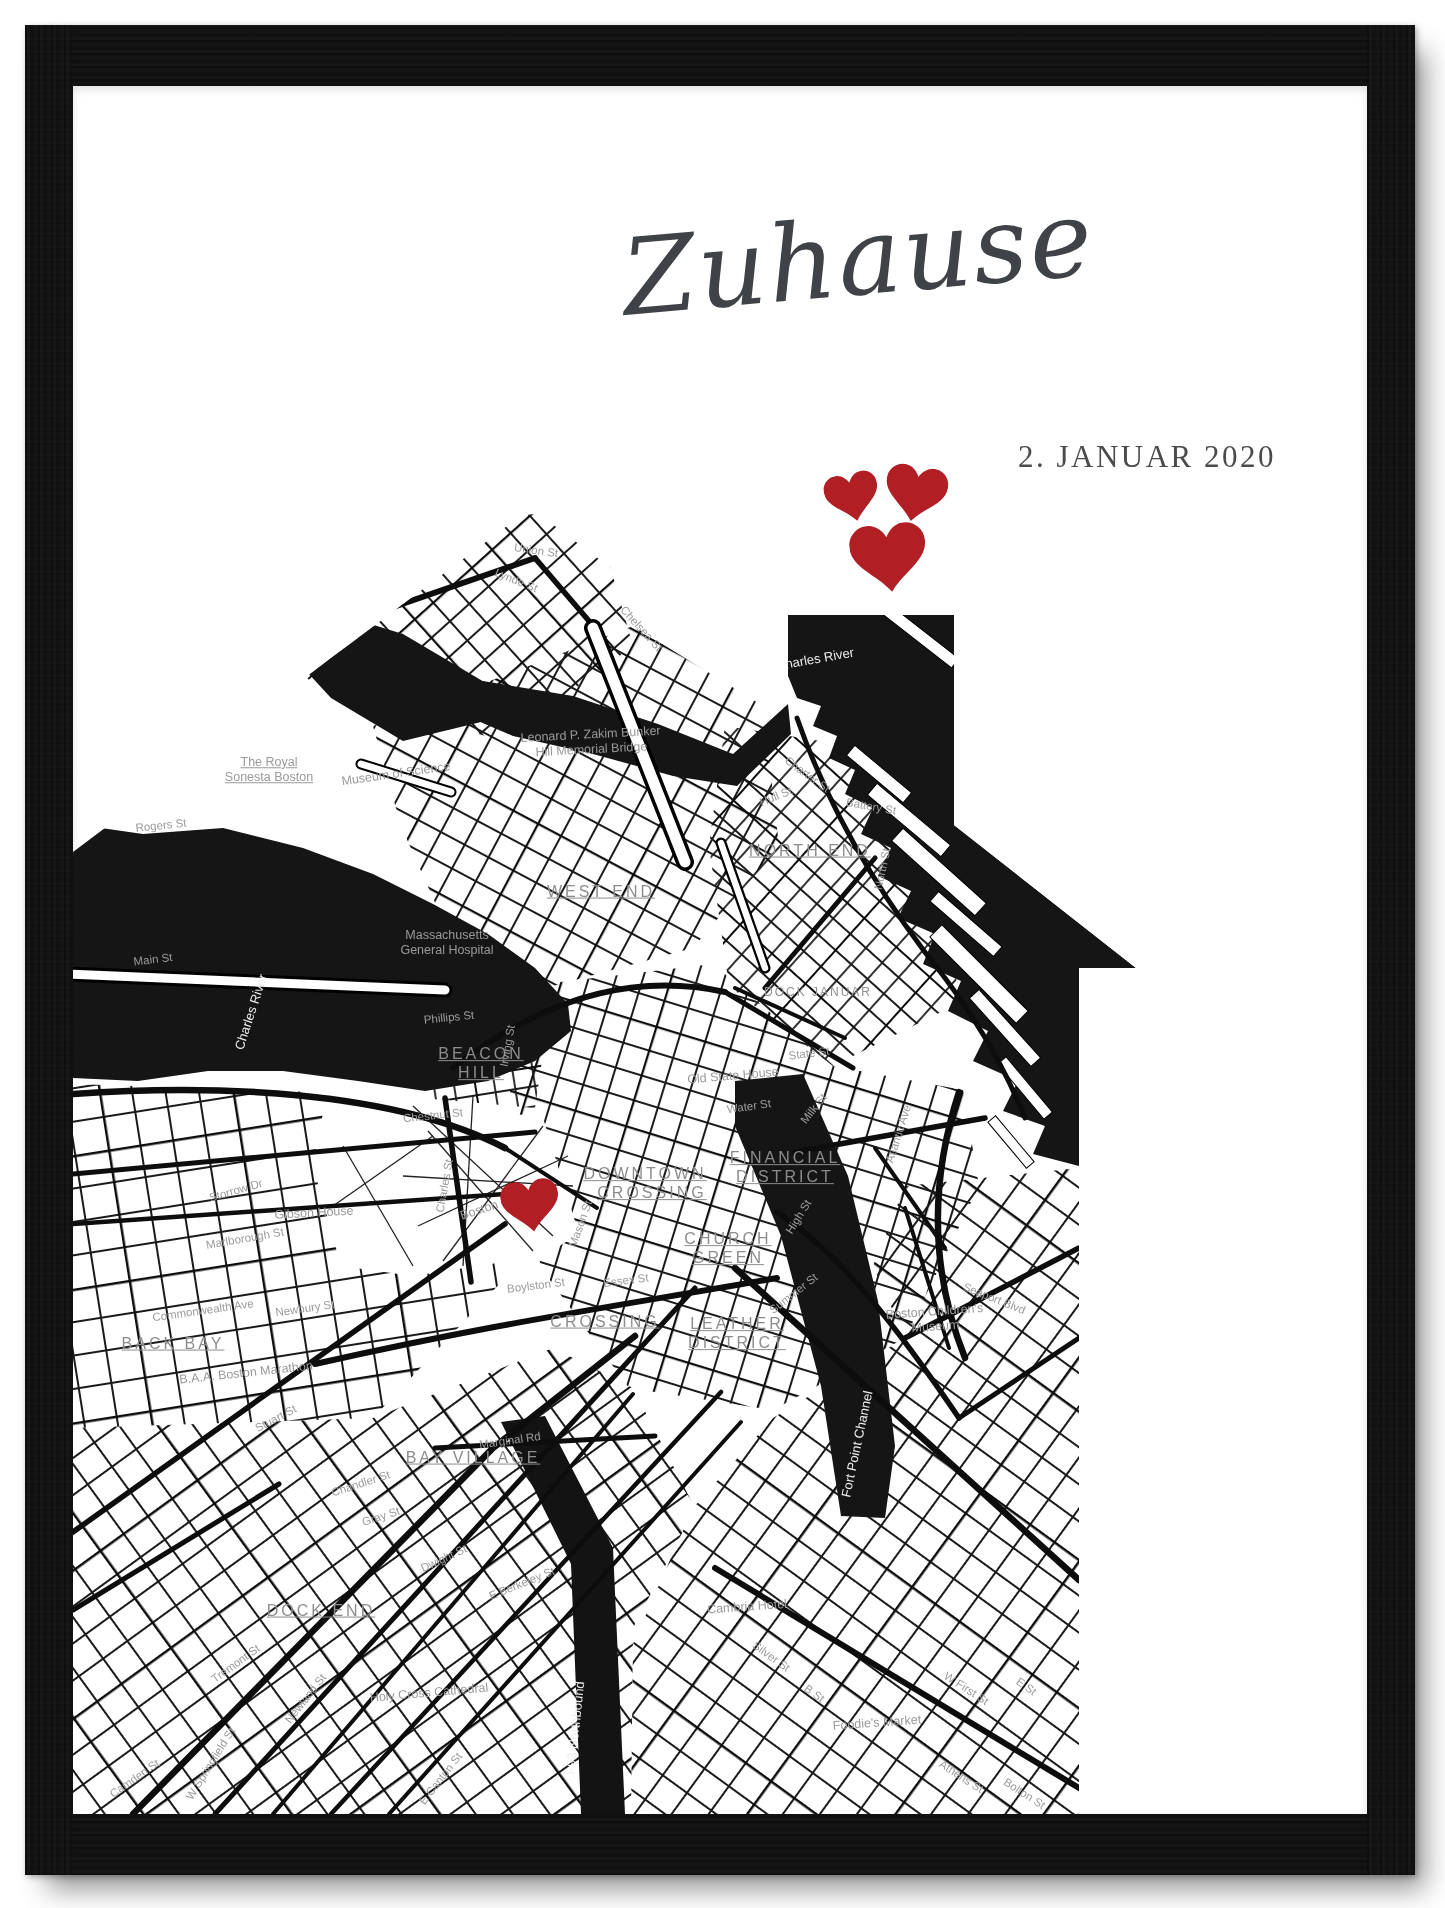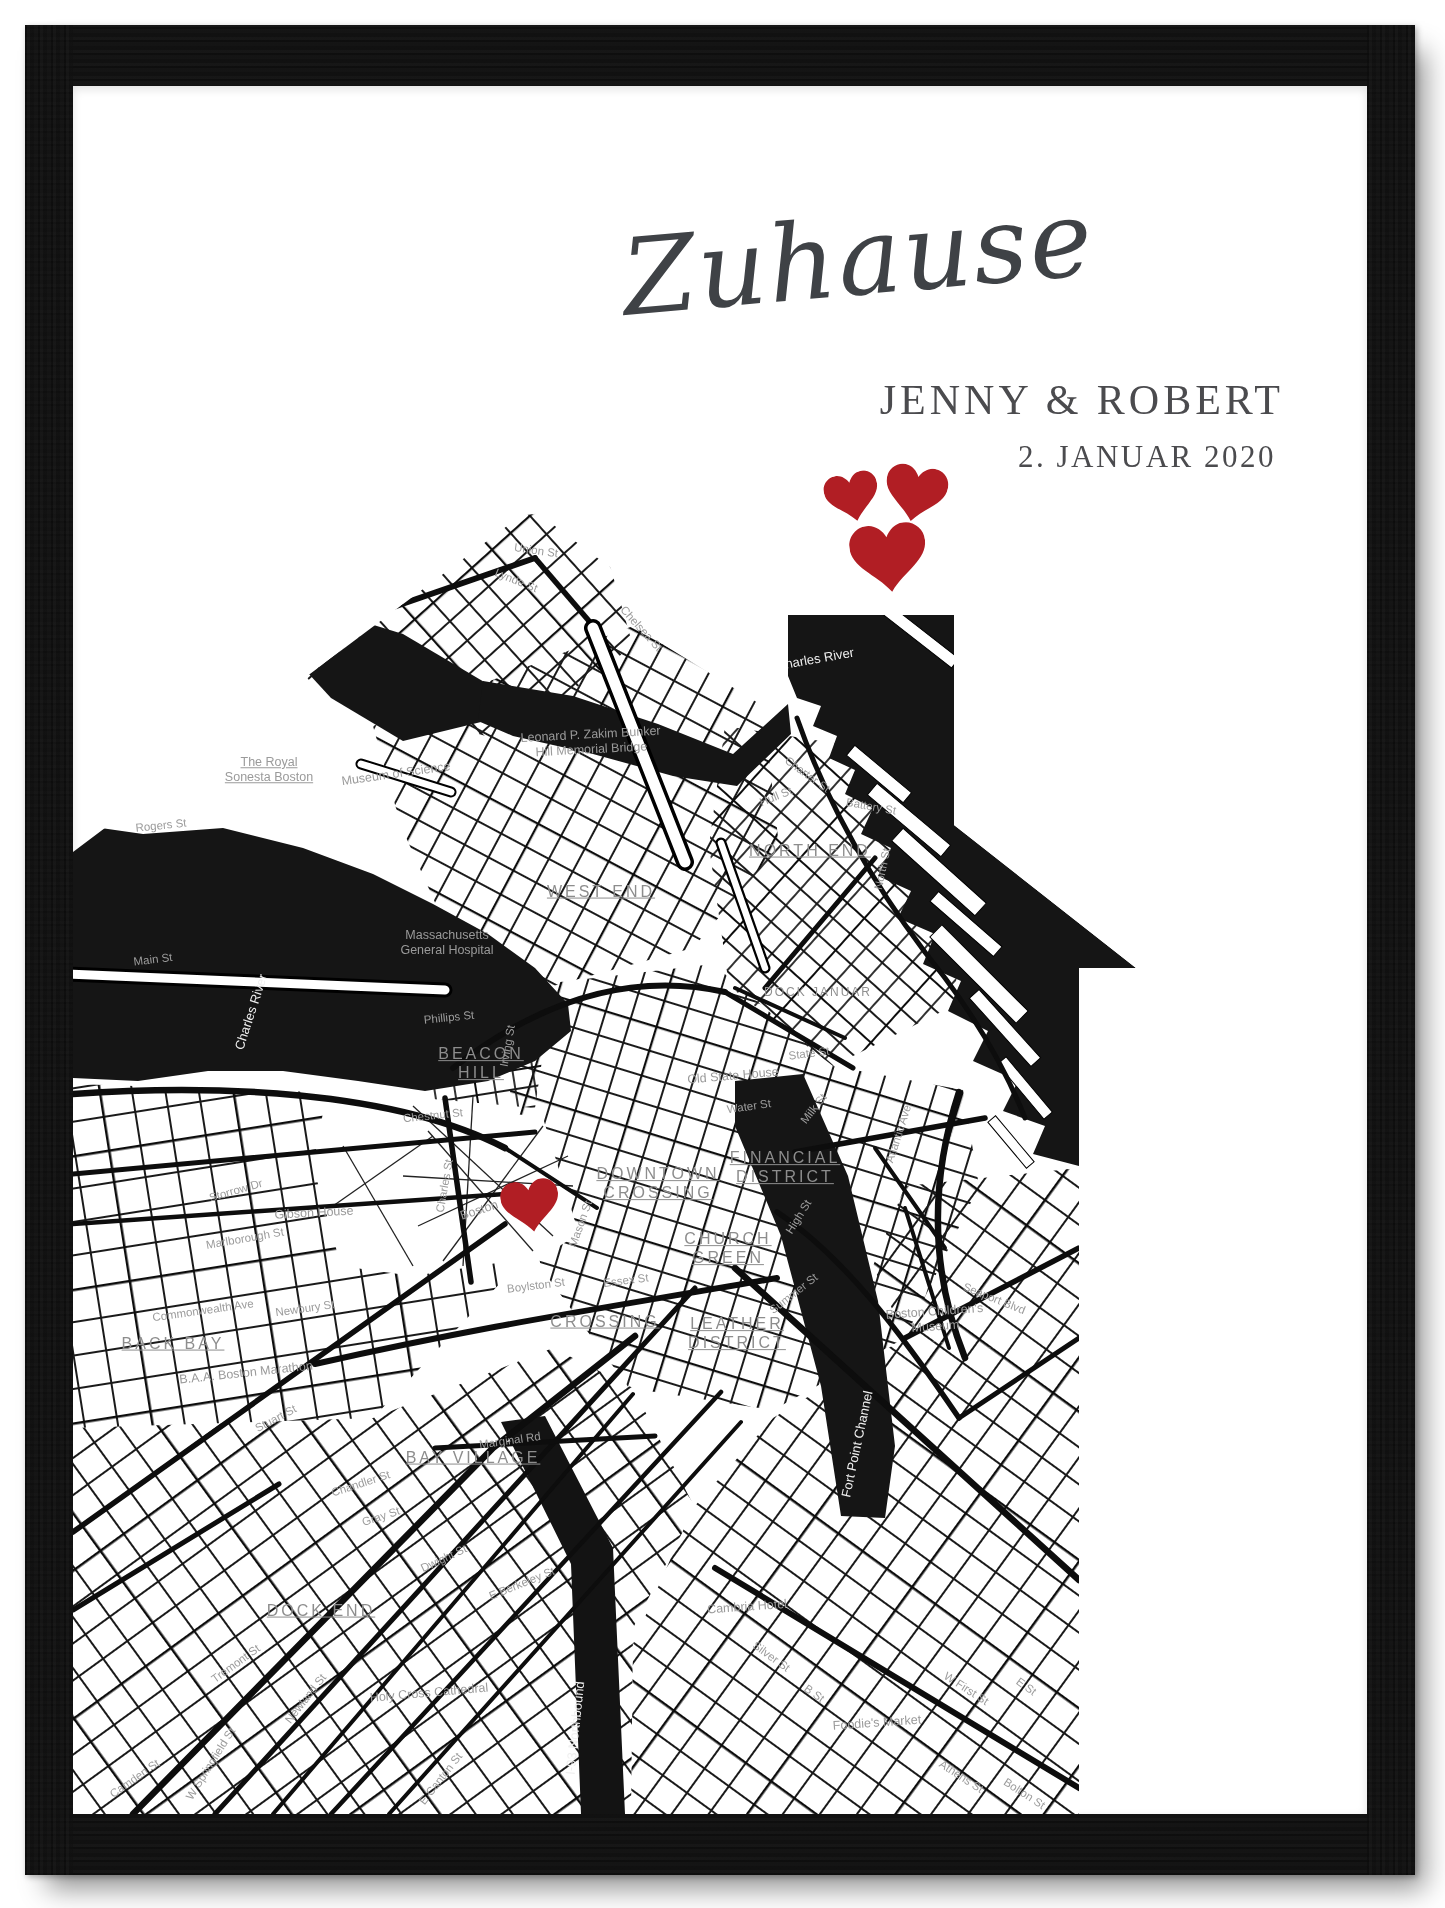--- a/index.html
+++ b/index.html
@@ -173,21 +173,21 @@
           <path d="M288,678 L378,706" stroke="#000" stroke-width="11"></path>
           <path d="M288,678 L378,706" stroke="#fff" stroke-width="7"></path>
         </g>
       </svg>
 
       <div id="map-labels">
           <div class="map-label ml-nb" style="left: 737px; top: 765px; transform: translate(-50%, -50%) rotate(0deg);">NORTH END</div>
           <div class="map-label ml-nb" style="left: 528px; top: 806px; transform: translate(-50%, -50%) rotate(0deg);">WEST END</div>
           <div class="map-label ml-nb" style="left: 396px; top: 978px; transform: translate(-50%, -50%) rotate(0deg); margin-left: 12px;">BEACON
 HILL</div>
-          <div class="map-label ml-nb" style="left: 585px; top: 1098px; transform: translate(-50%, -50%) rotate(0deg);">DOWNTOWN
+          <div class="map-label ml-nb" style="left: 572px; top: 1098px; transform: translate(-50%, -50%) rotate(0deg); text-align: right;">DOWNTOWN
 CROSSING</div>
           <div class="map-label ml-nb" style="left: 712px; top: 1082px; transform: translate(-50%, -50%) rotate(0deg);">FINANCIAL
 DISTRICT</div>
           <div class="map-label ml-nb" style="left: 655px; top: 1163px; transform: translate(-50%, -50%) rotate(0deg);">CHURCH
 GREEN</div>
           <div class="map-label ml-nb" style="left: 532px; top: 1236px; transform: translate(-50%, -50%) rotate(0deg);">CROSSING</div>
           <div class="map-label ml-nb" style="left: 664px; top: 1248px; transform: translate(-50%, -50%) rotate(0deg);">LEATHER
 DISTRICT</div>
           <div class="map-label ml-nb" style="left: 100px; top: 1258px; transform: translate(-50%, -50%) rotate(0deg);">BACK BAY</div>
           <div class="map-label ml-nb" style="left: 400px; top: 1372px; transform: translate(-50%, -50%) rotate(0deg);">BAY VILLAGE</div>
@@ -257,21 +257,20 @@
           <div class="map-label ml-water" style="left: 742px; top: 573px; transform: translate(-50%, -50%) rotate(-10deg);">Charles River</div>
           <div class="map-label ml-water" style="left: 784px; top: 1358px; transform: translate(-50%, -50%) rotate(-78deg);">Fort Point Channel</div>
           <div class="map-label ml-water" style="left: 502px; top: 1642px; transform: translate(-50%, -50%) rotate(-84deg);">I-93 Northbound</div>
           <div class="heart" style="left: 429px; top: 1094.17px; transform: rotate(-8deg);"><svg width="58" height="53.650000000000006" viewBox="0 0 32 29.6">
               <path d="M16 28.6C9.7 20.2 0 16.9 0 8.3 0 3.7 3.7 0 8.3 0 11.7 0 14.6 2.6 16 5.5 17.4 2.6 20.3 0 23.7 0 28.3 0 32 3.7 32 8.3 32 16.9 22.1 20.4 16 28.6Z" fill="#b11e24"></path>
             </svg></div>
         </div>
     </div>
 
     <div class="title-script">Zuhause</div>
-    <div class="names">JENNY &amp; ROBERT</div>
     <div class="date">2. JANUAR 2020</div>
 
     <div id="decor-hearts">
         <div class="heart" style="left: 753px; top: 387.025px; transform: rotate(-12deg);"><svg width="54" height="49.95" viewBox="0 0 32 29.6">
             <path d="M16 28.6C9.7 20.2 0 16.9 0 8.3 0 3.7 3.7 0 8.3 0 11.7 0 14.6 2.6 16 5.5 17.4 2.6 20.3 0 23.7 0 28.3 0 32 3.7 32 8.3 32 16.9 22.1 20.4 16 28.6Z" fill="#b11e24"></path>
           </svg></div>
         <div class="heart" style="left: 811px; top: 380.325px; transform: rotate(10deg);"><svg width="62" height="57.35" viewBox="0 0 32 29.6">
             <path d="M16 28.6C9.7 20.2 0 16.9 0 8.3 0 3.7 3.7 0 8.3 0 11.7 0 14.6 2.6 16 5.5 17.4 2.6 20.3 0 23.7 0 28.3 0 32 3.7 32 8.3 32 16.9 22.1 20.4 16 28.6Z" fill="#b11e24"></path>
           </svg></div>
         <div class="heart" style="left: 778px; top: 437.85px; transform: rotate(-6deg);"><svg width="76" height="70.3" viewBox="0 0 32 29.6">

